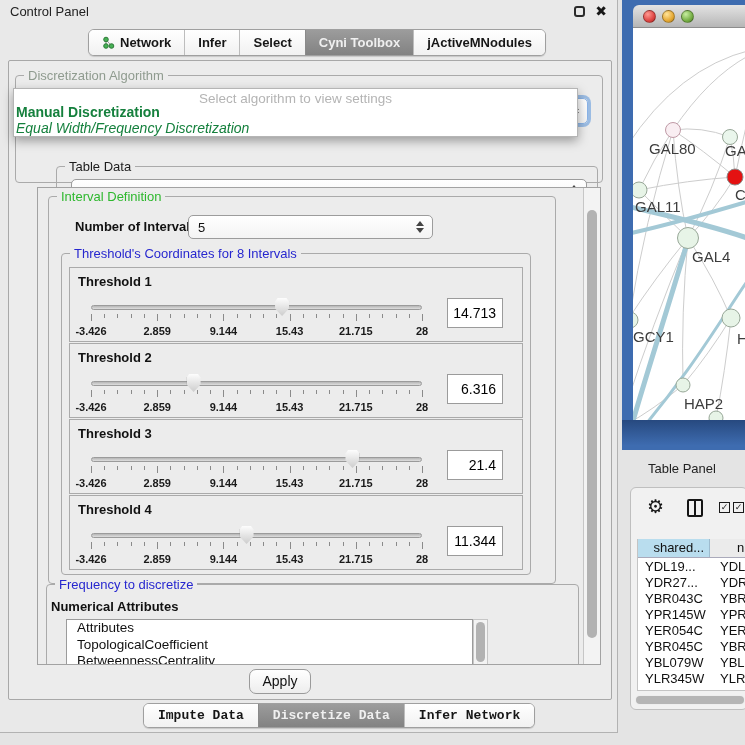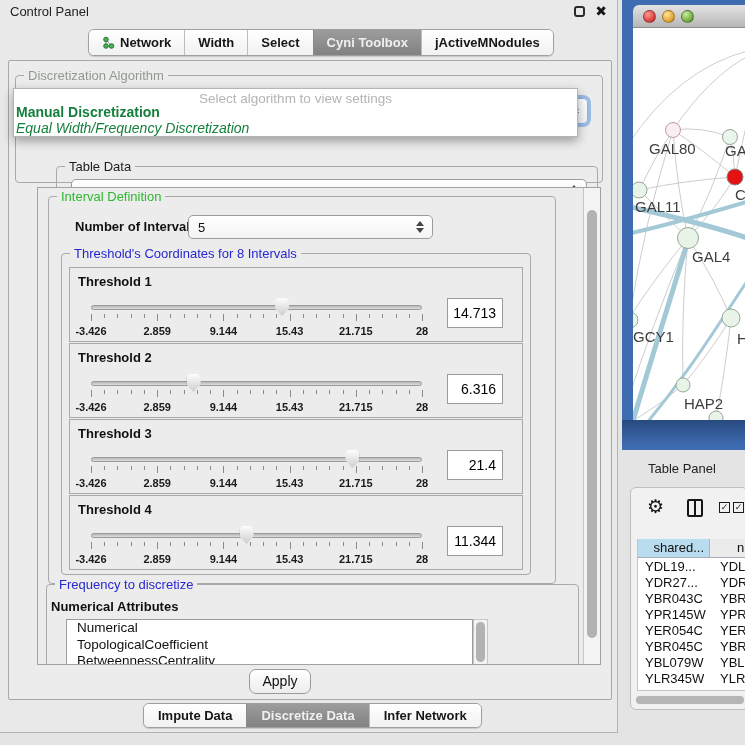--- a/index.html
+++ b/index.html
@@ -16,21 +16,21 @@
 
   
   .seg{position:absolute;display:inline-flex;border:1px solid #9f9f9f;border-radius:6px;overflow:hidden;
     background:#fff;box-shadow:0 1px 1px rgba(0,0,0,.15);height:27px;}
   .seg .seg-item{display:flex;align-items:center;gap:5px;padding:0 13px;font-size:13px;font-weight:bold;
     background:linear-gradient(#ffffff,#f1f1f1);border-left:1px solid #bdbdbd;white-space:nowrap;color:#161616;}
   .seg .seg-item:first-child{border-left:none;}
   .seg .seg-item.selected{background:linear-gradient(#9c9c9c,#828282);color:#f0f0f0;border-left-color:#8a8a8a;}
   #top-tabs{left:88px;top:29px;}
   #bottom-tabs{left:143px;top:703px;height:25px;}
-  #bottom-tabs .seg-item{padding:0 14px;}
+  #bottom-tabs .seg-item{padding:0 14px;font-family:Liberation Mono, monospace;}
 
   
   .content{position:absolute;left:8px;top:60px;width:604px;height:640px;background:#ececec;
     border:1px solid #a8a8a8;border-radius:2px;}
 
   .group{position:absolute;border:1px solid #aaa;border-radius:4px;}
   .group>.gtitle{position:absolute;top:-8px;left:8px;background:#ececec;padding:0 4px;font-size:13px;line-height:15px;}
   .t-gray{color:#8f9b8f;}
   .t-green{color:#2eb82e;}
   .t-blue{color:#2727cf;}
@@ -128,21 +128,21 @@
     </div>
 
     <div id="top-tabs" class="seg">
         <div class="seg-item"><svg width="13" height="13">
             <line x1="4" y1="3.5" x2="9.5" y2="10" stroke="#9a9a9a"></line>
             <line x1="4" y1="3.5" x2="4" y2="10" stroke="#9a9a9a"></line>
             <circle cx="4" cy="3.5" r="2.3" fill="#45b054" stroke="#2e7a38"></circle>
             <circle cx="4" cy="10" r="2.3" fill="#45b054" stroke="#2e7a38"></circle>
             <circle cx="9.5" cy="10" r="2.3" fill="#45b054" stroke="#2e7a38"></circle>
           </svg>Network</div>
-        <div class="seg-item">Width</div>
+        <div class="seg-item">Infer</div>
         <div class="seg-item">Select</div>
         <div class="seg-item selected">Cyni Toolbox</div>
         <div class="seg-item">jActiveMNodules</div>
       </div>
 
     <div class="content">
 
       <div class="group" style="left:6px;top:14px;width:588px;height:108px;">
         <span class="gtitle t-gray">Discretization Algorithm</span>
         <div id="algo-combo" class="combo">
@@ -357,21 +357,21 @@
                   <div class="th-value">11.344</div>
                 </div>
               </div>
           </div>
         </div>
 
         <div class="group" style="left:8px;top:396px;width:533px;height:116px;">
           <span class="gtitle t-blue">Frequency to discretize</span>
           <span style="position:absolute;left:4px;top:14px;font-weight:bold;">Numerical Attributes</span>
           <div class="attr-list">
-              <div>Numerical</div>
+              <div>Attributes</div>
               <div>TopologicalCoefficient</div>
               <div>BetweennessCentrality</div>
             </div>
           <div class="list-scroll">
               <span class="thumb"></span>
             </div>
         </div>
 
         <div class="vscroll">
             <span class="thumb"></span>

